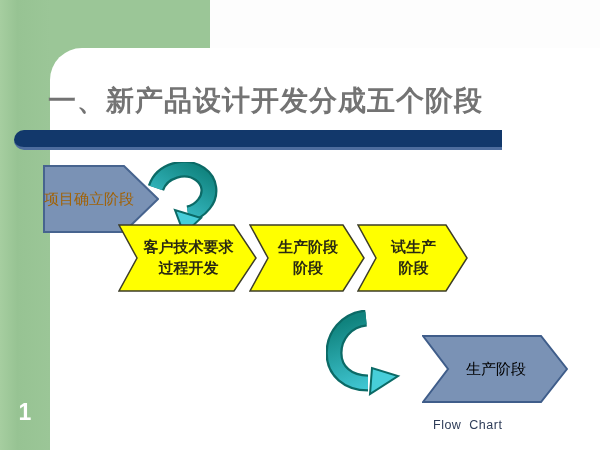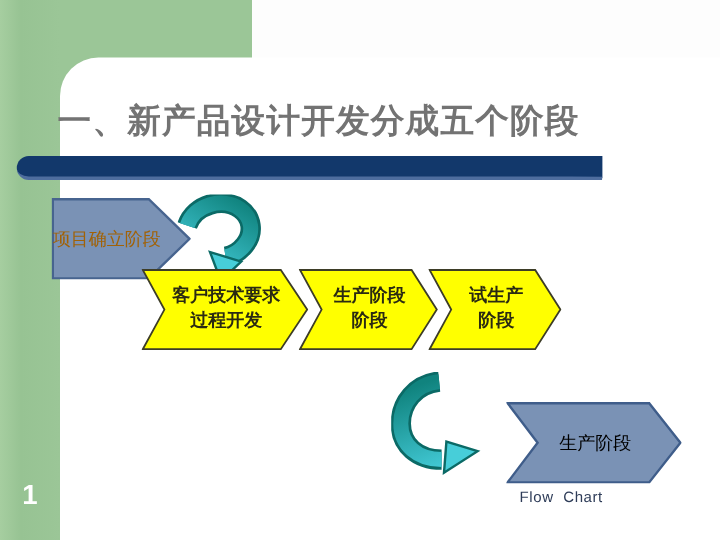--- a/index.html
+++ b/index.html
@@ -42,21 +42,21 @@
 
   .stage5{left:422px;top:335px;width:146px;height:68px;}
   .stage5 .txt{padding-left:16px;padding-right:14px;box-sizing:border-box;
     font-size:15px;color:#000000;}
 
   .connector{position:absolute;}
 
   
   .page-number{position:absolute;left:0;top:399px;width:50px;text-align:center;
     font-size:23px;font-weight:bold;color:#ffffff;}
-  .footer{position:absolute;left:433px;top:407px;font-size:12.5px;color:#2e3c58;
+  .footer{position:absolute;left:433px;top:418px;font-size:12.5px;color:#2e3c58;
     white-space:pre;letter-spacing:0.5px;}
 </style>
 </head>
 <body>
 
 <div class="slide">
 
   <div class="green-block"></div>
   <div class="green-strip"></div>
   <div class="content-panel"></div>

